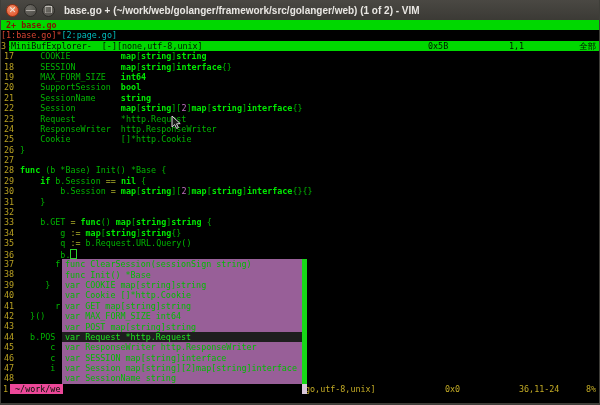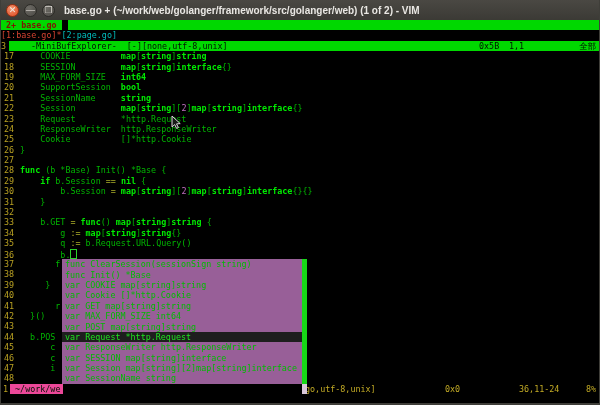--- a/index.html
+++ b/index.html
@@ -12,31 +12,31 @@
   .tb-btn{width:13px;height:13px;border-radius:50%;margin-left:5px;display:flex;
           align-items:center;justify-content:center;font-size:9px;line-height:9px;
           color:#efe9e2;box-sizing:border-box;cursor:default;}
   .tb-close{background:radial-gradient(circle at 35% 30%,#f3926c,#df4b22);border:1px solid #9c2d0e;}
   .tb-grey{background:radial-gradient(circle at 35% 30%,#6e6c66,#4a4843);border:1px solid #2c2b27;color:#d8d4cd;}
   .tb-title{color:#e9e7e3;font-size:10px;font-weight:bold;margin-left:9px;white-space:nowrap;}
   .screen{position:absolute;left:0;top:20px;width:598px;height:385px;background:#000;
           font-size:8.4px;line-height:10.4px;}
   .row{height:10.4px;line-height:10.4px;white-space:pre;overflow:hidden;position:relative;}
   
-  .tabline{background:#6d28d9;display:flex;}
+  .tabline{background:#6d28d9;display:flex;flex-direction:column;}
   .tab-label{color:#7c1502;font-weight:bold;background:#00d800;}
   .tab-gap{display:inline-block;width:6px;height:10.4px;background:#000;}
   .tab-fill{flex:1;background:#00d800;}
   
   .mb-red{color:#d74331;}
   .mb-cyan{color:#00bdbd;}
   
   .greenbar{background:#00d800;color:#001400;}
   .bufnum{position:absolute;left:0;top:0;width:8px;height:10.4px;background:#000;color:#b9a122;}
-  .gb-text{position:absolute;left:18px;top:0;padding-left:12px;}
+  .gb-text{position:absolute;left:5px;top:0;}
   .st-abs{position:absolute;top:0;}
   
   .ln{display:inline-block;width:13px;text-align:right;margin-right:6px;color:#b9a122;}
   .p{color:#00b400;} .k{color:#00ea00;font-weight:bold;} .n{color:#c06ec0;} .o{color:#a9ac29;}
   .cur{display:inline-block;width:5px;height:8px;border:1px solid #2bd42b;vertical-align:-1px;}
   
   .statusline{background:#000;}
   .sl-num{position:absolute;left:2px;top:0;color:#b9a122;}
   .sl-path{position:absolute;left:9px;top:0;width:53px;background:#ec4899;color:#001400;}
   .sl-right{color:#c3ab25;}
@@ -74,21 +74,21 @@
       <span class="tab-label"> 2+ base.go </span>
       <span class="tab-gap"></span>
       <span class="tab-fill"></span>
     </div>
 
     <div class="row" id="minibuf-row"><span class="mb-red">[1:base.go]*</span><span class="mb-cyan">[2:page.go]</span></div>
 
     <div class="row greenbar">
       <span class="bufnum">3</span>
       <span class="gb-text">-MiniBufExplorer-  [-][none,utf-8,unix]</span>
-      <span class="st-abs" style="left:478px">0x5B</span>
+      <span class="st-abs" style="left:427px">0x5B</span>
       <span class="st-abs" style="left:508px">1,1</span>
       <span class="st-abs" style="right:3px">全部</span>
     </div>
 
     <div id="code-area">
         <div class="row"><span class="ln">17</span><span class="p">    COOKIE          </span><span class="k">map</span><span class="p">[</span><span class="k">string</span><span class="p">]</span><span class="k">string</span></div>
         <div class="row"><span class="ln">18</span><span class="p">    SESSION         </span><span class="k">map</span><span class="p">[</span><span class="k">string</span><span class="p">]</span><span class="k">interface</span><span class="p">{}</span></div>
         <div class="row"><span class="ln">19</span><span class="p">    MAX_FORM_SIZE   </span><span class="k">int64</span></div>
         <div class="row"><span class="ln">20</span><span class="p">    SupportSession  </span><span class="k">bool</span></div>
         <div class="row"><span class="ln">21</span><span class="p">    SessionName     </span><span class="k">string</span></div>

